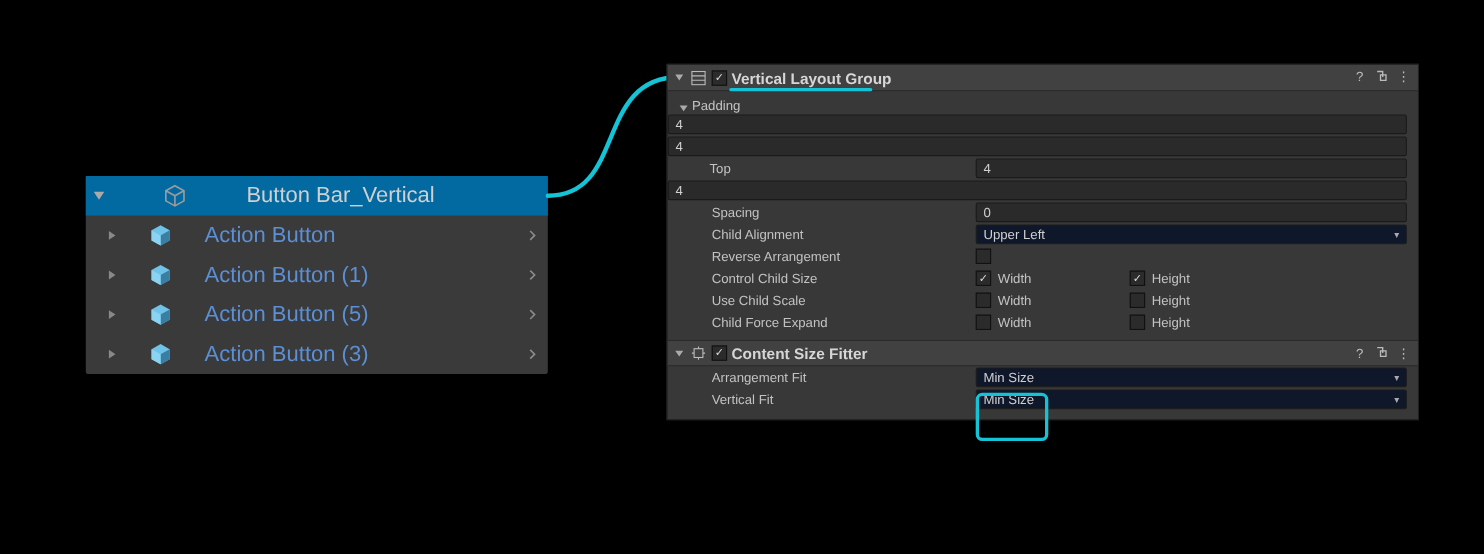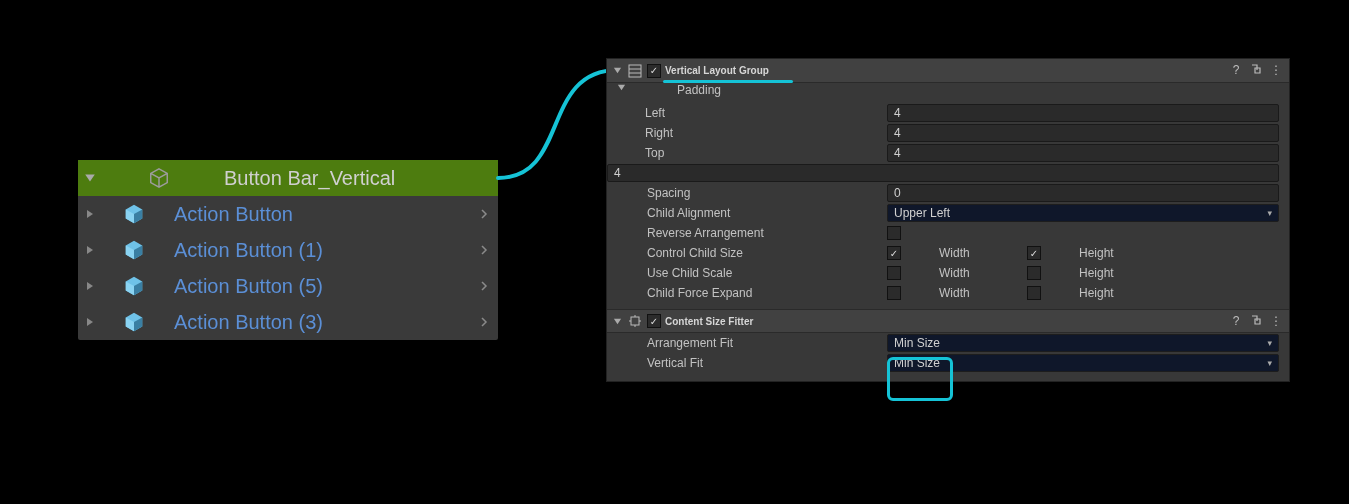--- a/index.html
+++ b/index.html
@@ -15,22 +15,22 @@
     border-radius: 2px;
   }
   .h-row {
     display: flex;
     align-items: center;
     height: 36px;
     padding: 0 6px 0 4px;
     font-size: 20px;
     color: #b8b8b8;
   }
-  .h-row.sel { background: #4d7c0f; color: #d0d0d0; gap: 45px; }
-  .h-row.child { padding-left: 4px; gap: 20px; }
+  .h-row.sel { background: #0369a1; color: #d0d0d0; gap: 45px; }
+  .h-row.child { padding-left: 16px; gap: 20px; }
   .h-fold {
     width: 16px; height: 16px;
     display: inline-flex; align-items: center; justify-content: center;
     margin-right: 4px;
     color: #888;
   }
   .h-cube {
     width: 24px; height: 24px;
     margin-right: 8px;
     display: inline-flex; align-items: center; justify-content: center;
@@ -65,31 +65,30 @@
     align-items: center;
     height: 24px;
     padding: 0 6px;
     background: #414141;
     border-bottom: 1px solid #2a2a2a;
     gap: 4px;
   }
   .comp-header .ch-fold { width: 10px; color: #aaa; display:flex; align-items:center; }
   .comp-header .ch-icon { width: 16px; height:16px; display:flex; align-items:center; justify-content:center; }
   .comp-header .ch-check { width:14px; height:14px; background:#2b2b2b; border:1px solid #111; display:flex; align-items:center; justify-content:center; color:#ddd; font-size:10px; }
-  .comp-header .ch-title { flex:1; font-weight:600; color:#d6d6d6; font-size:10px; }
+  .comp-header .ch-title { flex:1; font-weight:600; color:#d6d6d6; font-size:14px; }
   .comp-header .ch-util { display:flex; gap:6px; color:#bdbdbd; font-size:12px; }
   .ch-util span { width:14px; text-align:center; display:inline-block; }
 
   .underline-cyan { position:absolute; height:3px; background:#15c3d6; border-radius:2px; }
 
   .section-label {
-    display:flex; align-items:flex-start;
+    display:flex; align-items:flex-end;
     height:20px; padding-left:10px;
     color:#c2c2c2;
-    gap:48px;
   }
   .section-label .ch-fold { width:10px; color:#aaa; margin-right:2px; display:flex; }
 
   .prop-row {
     display:flex; align-items:center;
     height:20px; padding:0 10px 0 0;
   }
   .prop-row .pname { color:#c2c2c2; padding-left:38px; width:280px; }
   .prop-row .pname.l2 { padding-left:40px; }
   .prop-row .pval { flex:1; display:flex; gap:10px; align-items:center; }
@@ -104,21 +103,21 @@
     height:18px; width:100%; padding:0 6px; font-size:12px;
     border-radius:2px; display:flex; align-items:center; justify-content:space-between;
   }
   .sel-input .caret { color:#aaa; font-size:9px; }
   .checkbox {
     width:14px; height:14px; background:#2b2b2b; border:1px solid #111;
     display:inline-flex; align-items:center; justify-content:center; color:#ddd; font-size:10px;
     flex-shrink:0;
   }
   .chk-pair { display:flex; align-items:center; gap:6px; width:130px; }
-  .chk-pair .lbl { color:#c2c2c2;margin-left:32px; }
+  .chk-pair .lbl { color:#c2c2c2; }
 
   .hl-box {
     position:absolute;
     border:3px solid #15c3d6; border-radius:6px;
     pointer-events:none;
   }
 </style>
 </head>
 <body>
 
@@ -251,27 +250,25 @@
 
   <div class="section-label">
     <span class="ch-fold">
         <svg width="9" height="9" viewBox="0 0 10 10">
           <path d="M1 2 L9 2 L5 8 Z" fill="#aaa"></path>
         </svg>
       </span>
     <span>Padding</span>
   </div>
   <div class="prop-row">
-    <div class="pname">Left</div>
     <div class="pval">
         <input class="num-input" value="4" style="">
       </div>
   </div>
   <div class="prop-row">
-    <div class="pname">Right</div>
     <div class="pval">
         <input class="num-input" value="4" style="">
       </div>
   </div>
   <div class="prop-row">
     <div class="pname">Top</div>
     <div class="pval">
         <input class="num-input" value="4" style="">
       </div>
   </div>

